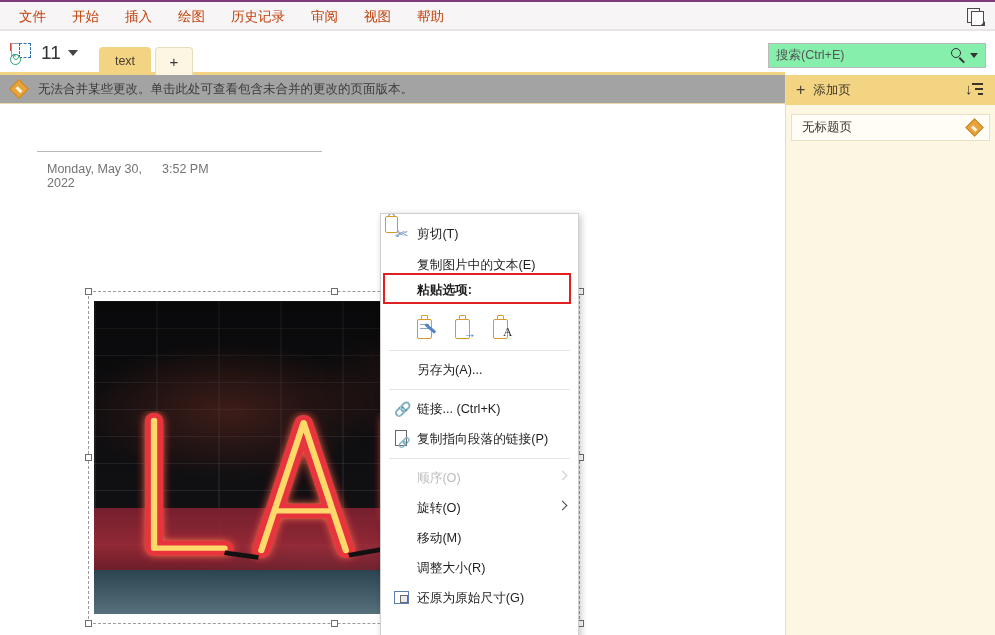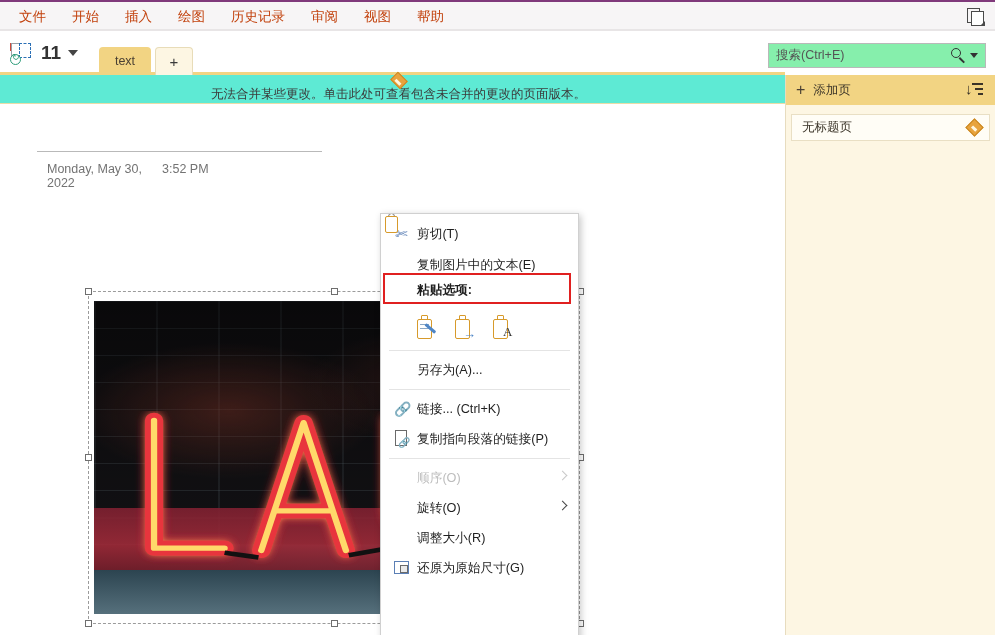--- a/index.html
+++ b/index.html
@@ -41,21 +41,21 @@
   .nb-btn {
     position:absolute; left:10px; top:7px; display:flex; align-items:center; height:30px;
   }
   .nb-icon { width:26px; height:24px; position:relative; margin-right:5px; }
   .nb-icon .pg1 { position:absolute; left:1px; top:2px; width:11px; height:15px; border:1.3px solid #9aa0a6; background:#fff; }
   .nb-icon .pg2 { position:absolute; left:9px; top:2px; width:12px; height:15px; border:1.3px dashed #2a6fb5; background:#fff; }
   .nb-icon .red { position:absolute; left:0px; top:2px; width:3px; height:8px; background:#d04a3a; }
   .nb-icon .sync { position:absolute; left:0px; bottom:0px; width:11px; height:11px; border-radius:50%;
       border:1.5px solid #2c9c7a; background:#fff; }
   .nb-icon .sync:after { content:"↻"; position:absolute; left:1px; top:-3px; font-size:9px; color:#2c9c7a; }
-  .nb-num { font-size:19px; color:#333; letter-spacing:0;font-weight:bold; }
+  .nb-num { font-size:19px; color:#333; letter-spacing:0; }
   .nb-caret { margin-left:7px; width:0;height:0; border-left:5px solid transparent; border-right:5px solid transparent;
     border-top:6px solid #444; }
 
   .tab {
     position:absolute; bottom:0; height:28px; line-height:28px; font-size:12.5px; color:#4a4033;
     text-align:center; border-top-left-radius:4px; border-top-right-radius:4px;
   }
   .tab-text { left:99px; width:52px; background:#f2d483; }
   .tab-plus { left:155px; width:38px; background:#fdf6e3; border:1px solid #e8dcb8; border-bottom:none; color:#3a3a3a; font-size:15px;}
   .tabstrip-base {
@@ -68,22 +68,22 @@
     border:1px solid #b9b9b9; background:#86efac; display:flex; align-items:center;
   }
   .searchbox .ph { font-size:12.5px; color:#555; padding-left:7px; flex:1; }
   .searchbox .mag { position:relative; width:17px; height:17px; margin-right:3px;}
   .searchbox .mag .circ { position:absolute; left:1px; top:1px; width:10px;height:10px; border:1.5px solid #333; border-radius:50%; }
   .searchbox .mag .stick { position:absolute; left:10px; top:10px; width:7px;height:1.6px; background:#333; transform:rotate(45deg); transform-origin:0 0;}
   .searchbox .scaret { width:0;height:0;border-left:4px solid transparent;border-right:4px solid transparent;border-top:5px solid #333; margin-right:7px;}
 
   
   .notifbar {
-    position:absolute; top:75px; left:0; width:785px; height:29px; background:#5eead4;
-    border-bottom:1px solid #eadca8; display:flex; align-items:center;flex-direction:column;
+    position:absolute; top:75px; left:0; width:785px; height:29px; background:#a3a3a3;
+    border-bottom:1px solid #eadca8; display:flex; align-items:center;
   }
   .notifbar .diamond {
     width:14px;height:14px;background:#e8a33d;transform:rotate(45deg); margin-left:12px;
     position:relative; border:1px solid #c98722;
   }
   .notifbar .diamond:after{content:"";position:absolute;left:3px;top:5px;width:7px;height:3px;background:#fff6e0;}
   .notifbar .ntext { font-size:12.5px; color:#3b3b3b; margin-left:12px; }
 
   
   .canvas {
@@ -417,20 +417,24 @@
       <div class="lbl">顺序(O)</div>
       <div class="arrow"></div>
     </div>
 
     <div class="ctxrow">
       <div class="ic"></div>
       <div class="lbl">旋转(O)</div>
       <div class="arrow"></div>
     </div>
 
+    <div class="ctxrow">
+      <div class="ic"></div>
+      <div class="lbl">移动(M)</div>
+    </div>
 
     <div class="ctxrow">
       <div class="ic"></div>
       <div class="lbl">调整大小(R)</div>
     </div>
 
     <div class="ctxrow">
       <div class="ic ic-restore">
           <div class="box"></div>
           <div class="im"></div>

